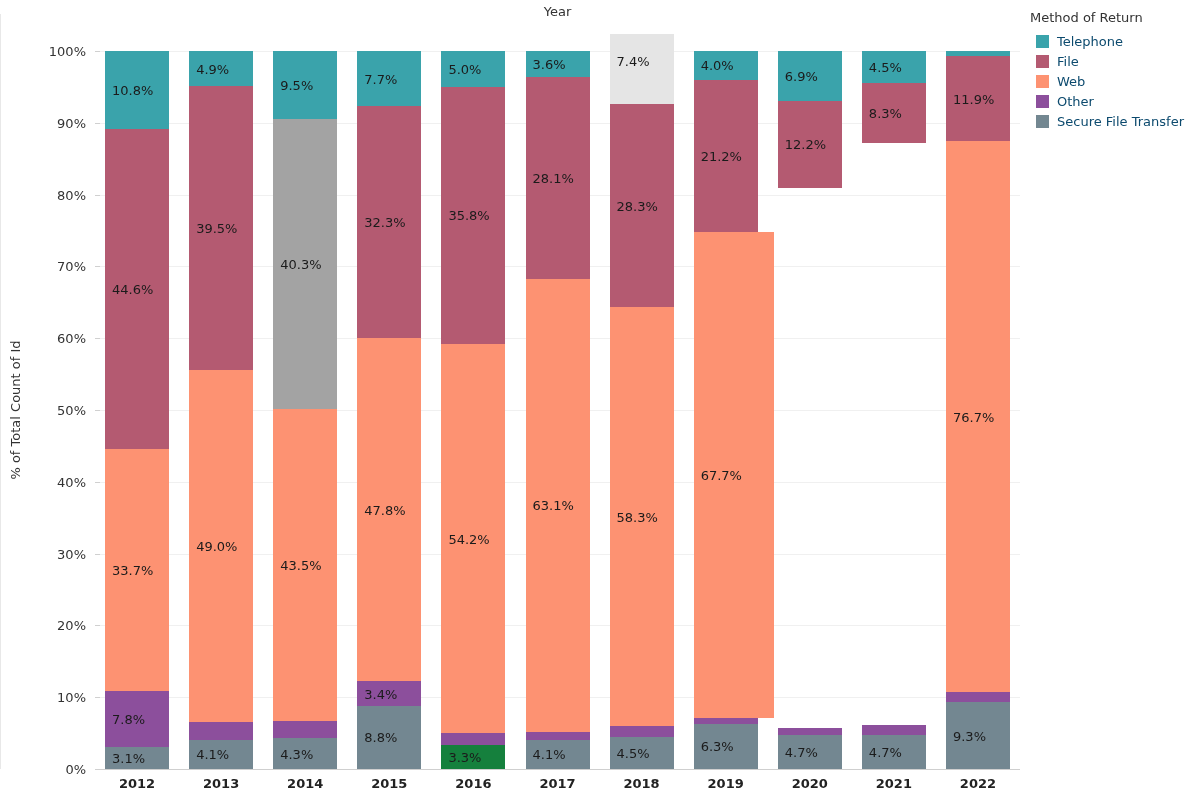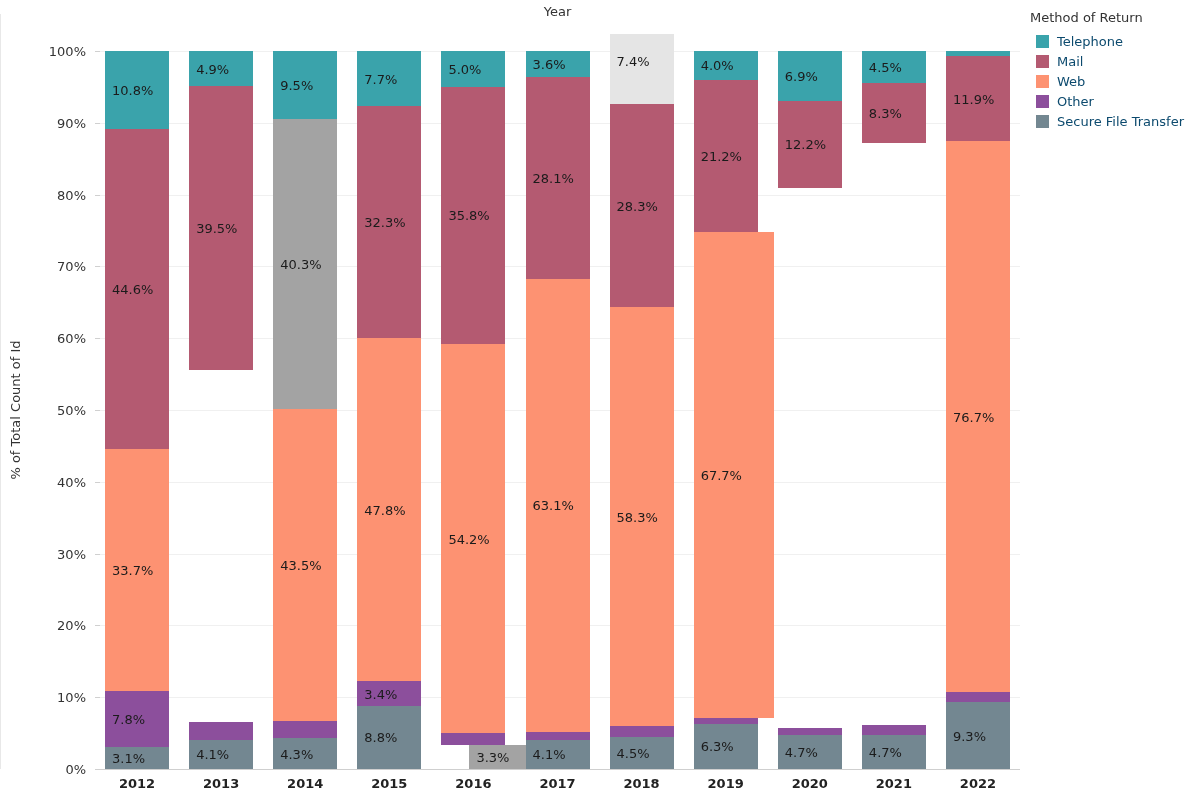--- a/index.html
+++ b/index.html
@@ -234,20 +234,23 @@
           </div>
           <div class="seg" style="background: rgb(58, 163, 171); height: 77.544px; bottom: 640.456px; top: auto;">
             <span class="seg-label" style="top: 32.772px;">10.8%</span>
           </div>
         </div>
         <div class="bar-col" style="left: 94.1364px; width: 64px;">
           <div class="seg" style="background: rgb(115, 135, 145); height: 29.438px; bottom: 0px; top: auto;">
             <span class="seg-label" style="top: 8.719px;">4.1%</span>
           </div>
           <div class="seg" style="background: rgb(140, 79, 156); height: 17.95px; bottom: 29.438px; top: auto;"></div>
+          <div class="seg" style="background: rgb(253, 146, 114); height: 351.82px; bottom: 47.388px; top: auto;">
+            <span class="seg-label" style="top: 169.91px;">49.0%</span>
+          </div>
           <div class="seg" style="background: rgb(180, 90, 113); height: 283.61px; bottom: 399.208px; top: auto;">
             <span class="seg-label" style="top: 135.805px;">39.5%</span>
           </div>
           <div class="seg" style="background: rgb(58, 163, 171); height: 35.182px; bottom: 682.818px; top: auto;">
             <span class="seg-label" style="top: 11.591px;">4.9%</span>
           </div>
         </div>
         <div class="bar-col" style="left: 178.227px; width: 64px;">
           <div class="seg" style="background: rgb(115, 135, 145); height: 30.874px; bottom: 0px; top: auto;">
             <span class="seg-label" style="top: 9.437px;">4.3%</span>
@@ -274,21 +277,21 @@
             <span class="seg-label" style="top: 165.602px;">47.8%</span>
           </div>
           <div class="seg" style="background: rgb(180, 90, 113); height: 231.914px; bottom: 430.8px; top: auto;">
             <span class="seg-label" style="top: 109.957px;">32.3%</span>
           </div>
           <div class="seg" style="background: rgb(58, 163, 171); height: 55.286px; bottom: 662.714px; top: auto;">
             <span class="seg-label" style="top: 21.643px;">7.7%</span>
           </div>
         </div>
         <div class="bar-col" style="left: 346.409px; width: 64px;">
-          <div class="seg" style="background: #a3a3a3; height: 23.694px; bottom: 0px; top: auto; margin-left: 28px;">
+          <div class="seg" style="background: #15803d; height: 23.694px; bottom: 0px; top: auto;">
             <span class="seg-label" style="top: 5.847px;">3.3%</span>
           </div>
           <div class="seg" style="background: rgb(140, 79, 156); height: 12.206px; bottom: 23.694px; top: auto;"></div>
           <div class="seg" style="background: rgb(253, 146, 114); height: 389.156px; bottom: 35.9px; top: auto;">
             <span class="seg-label" style="top: 188.578px;">54.2%</span>
           </div>
           <div class="seg" style="background: rgb(180, 90, 113); height: 257.044px; bottom: 425.056px; top: auto;">
             <span class="seg-label" style="top: 122.522px;">35.8%</span>
           </div>
           <div class="seg" style="background: rgb(58, 163, 171); height: 35.9px; bottom: 682.1px; top: auto;">
@@ -397,21 +400,21 @@
 
   <div id="legend">
     <div id="legend-title">Method of Return</div>
     <div id="legend-items">
         <div class="legend-item">
           <span class="legend-swatch" style="background: rgb(58, 163, 171);"></span>
           <span class="legend-label">Telephone</span>
         </div>
         <div class="legend-item">
           <span class="legend-swatch" style="background: rgb(180, 90, 113);"></span>
-          <span class="legend-label">Mail</span>
+          <span class="legend-label">File</span>
         </div>
         <div class="legend-item">
           <span class="legend-swatch" style="background: rgb(253, 146, 114);"></span>
           <span class="legend-label">Web</span>
         </div>
         <div class="legend-item">
           <span class="legend-swatch" style="background: rgb(140, 79, 156);"></span>
           <span class="legend-label">Other</span>
         </div>
         <div class="legend-item">

